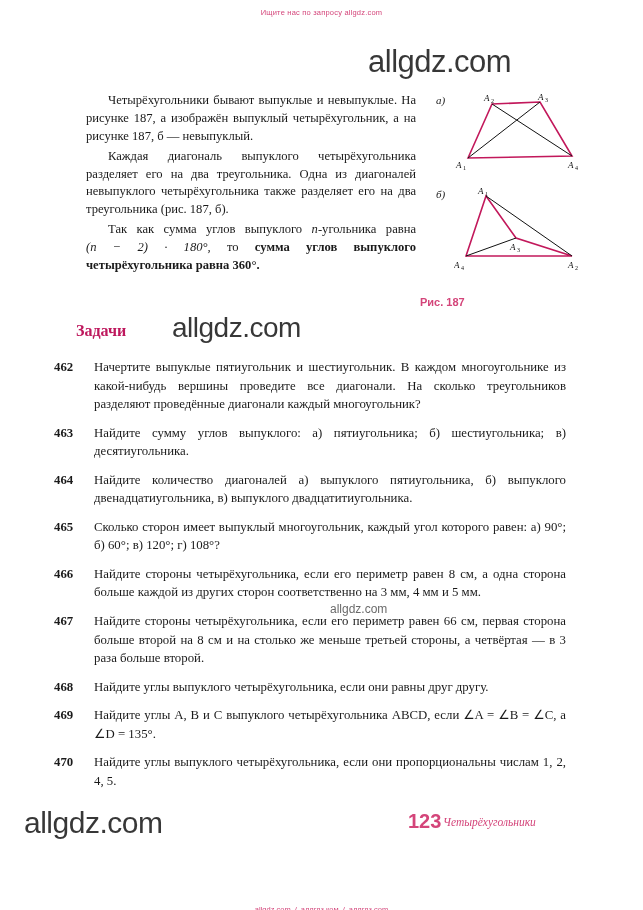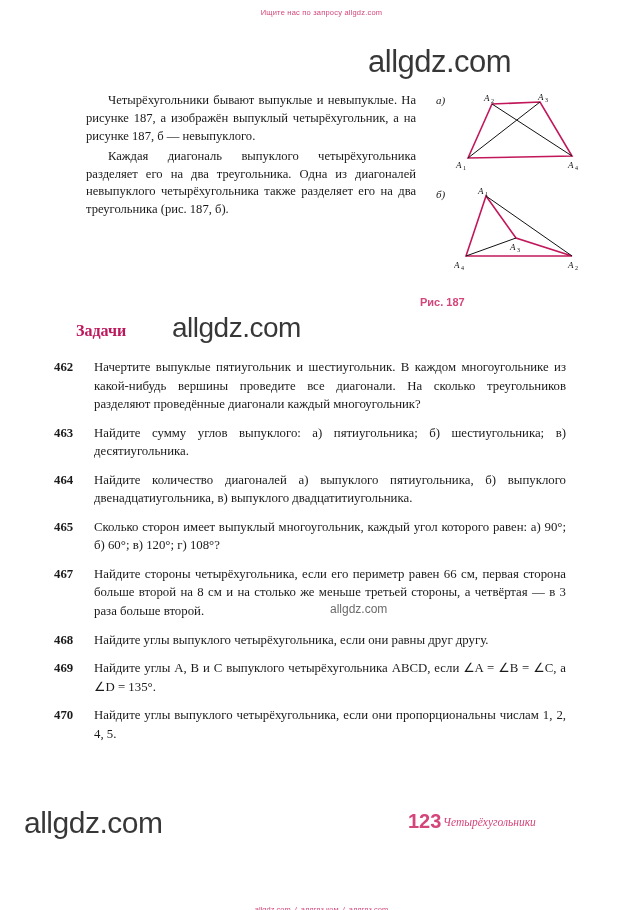--- a/index.html
+++ b/index.html
@@ -160,42 +160,47 @@
 <div class="page">
 
   <div class="top-note">Ищите нас по запросу allgdz.com</div>
 
   <div class="wm wm-1">allgdz.com</div>
   <div class="wm wm-2">allgdz.com</div>
   <div class="wm wm-3">allgdz.com</div>
   <div class="wm wm-4">allgdz.com</div>
 
   <div class="col">
-    <p>Четырёхугольники бывают выпуклые и невыпуклые. На рисунке 187, а изображён выпуклый четырёхугольник, а на рисунке 187, б — невыпуклого.</p>
+    <p>Четырёхугольники бывают выпуклые и невыпуклые. На рисунке 187, а изображён выпуклый четырёхугольник, а на рисунке 187, б — невыпуклый.</p>
     <p>Каждая диагональ выпуклого четырёхугольника разделяет его на два треугольника. Одна из диагоналей невыпуклого четырёхугольника также разделяет его на два треугольника (рис. 187, б).</p>
+    <p class="tight"><span>Так как сумма углов выпуклого </span><span class="ital">n</span><span>-угольника равна </span><span class="ital nowrap">(n − 2) · 180°,</span><span> то </span><span class="bold">сумма углов выпуклого четырёхугольника равна 360°.</span></p>
   </div>
 
   <div class="tasks-head">Задачи</div>
 
   <div class="ex-list">
     <div class="ex">
       <div class="ex-num">462</div>
       <div class="ex-body">Начертите выпуклые пятиугольник и шестиугольник. В каждом многоугольнике из какой-нибудь вершины проведите все диагонали. На сколько треугольников разделяют проведённые диагонали каждый многоугольник?</div>
     </div>
     <div class="ex">
       <div class="ex-num">463</div>
       <div class="ex-body">Найдите сумму углов выпуклого: а) пятиугольника; б) шестиугольника; в) десятиугольника.</div>
     </div>
     <div class="ex">
       <div class="ex-num">464</div>
       <div class="ex-body">Найдите количество диагоналей а) выпуклого пятиугольника, б) выпуклого двенадцатиугольника, в) выпуклого двадцатитиугольника.</div>
     </div>
     <div class="ex">
       <div class="ex-num">465</div>
       <div class="ex-body">Сколько сторон имеет выпуклый многоугольник, каждый угол которого равен: а) 90°; б) 60°; в) 120°; г) 108°?</div>
+    </div>
+    <div class="ex">
+      <div class="ex-num">466</div>
+      <div class="ex-body">Найдите стороны четырёхугольника, если его периметр равен 8 см, а одна сторона больше каждой из других сторон соответственно на 3 мм, 4 мм и 5 мм.</div>
     </div>
     <div class="ex">
       <div class="ex-num">467</div>
       <div class="ex-body">Найдите стороны четырёхугольника, если его периметр равен 66 см, первая сторона больше второй на 8 см и на столько же меньше третьей стороны, а четвёртая — в 3 раза больше второй.</div>
     </div>
     <div class="ex">
       <div class="ex-num">468</div>
       <div class="ex-body">Найдите углы выпуклого четырёхугольника, если они равны друг другу.</div>
     </div>
     <div class="ex">

